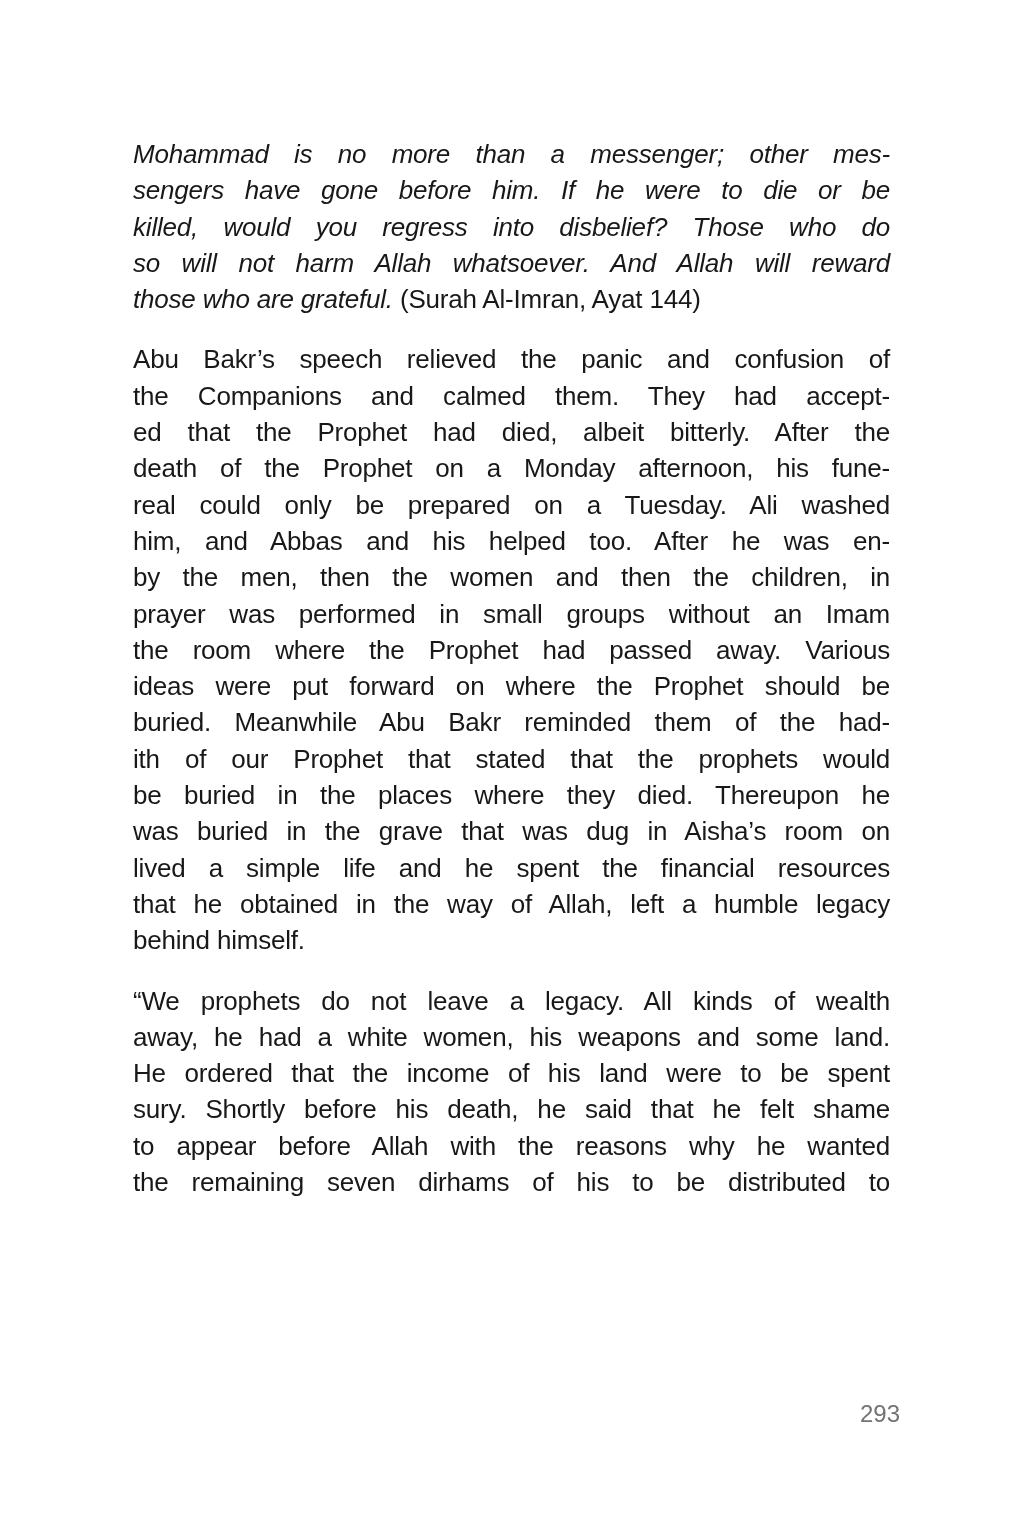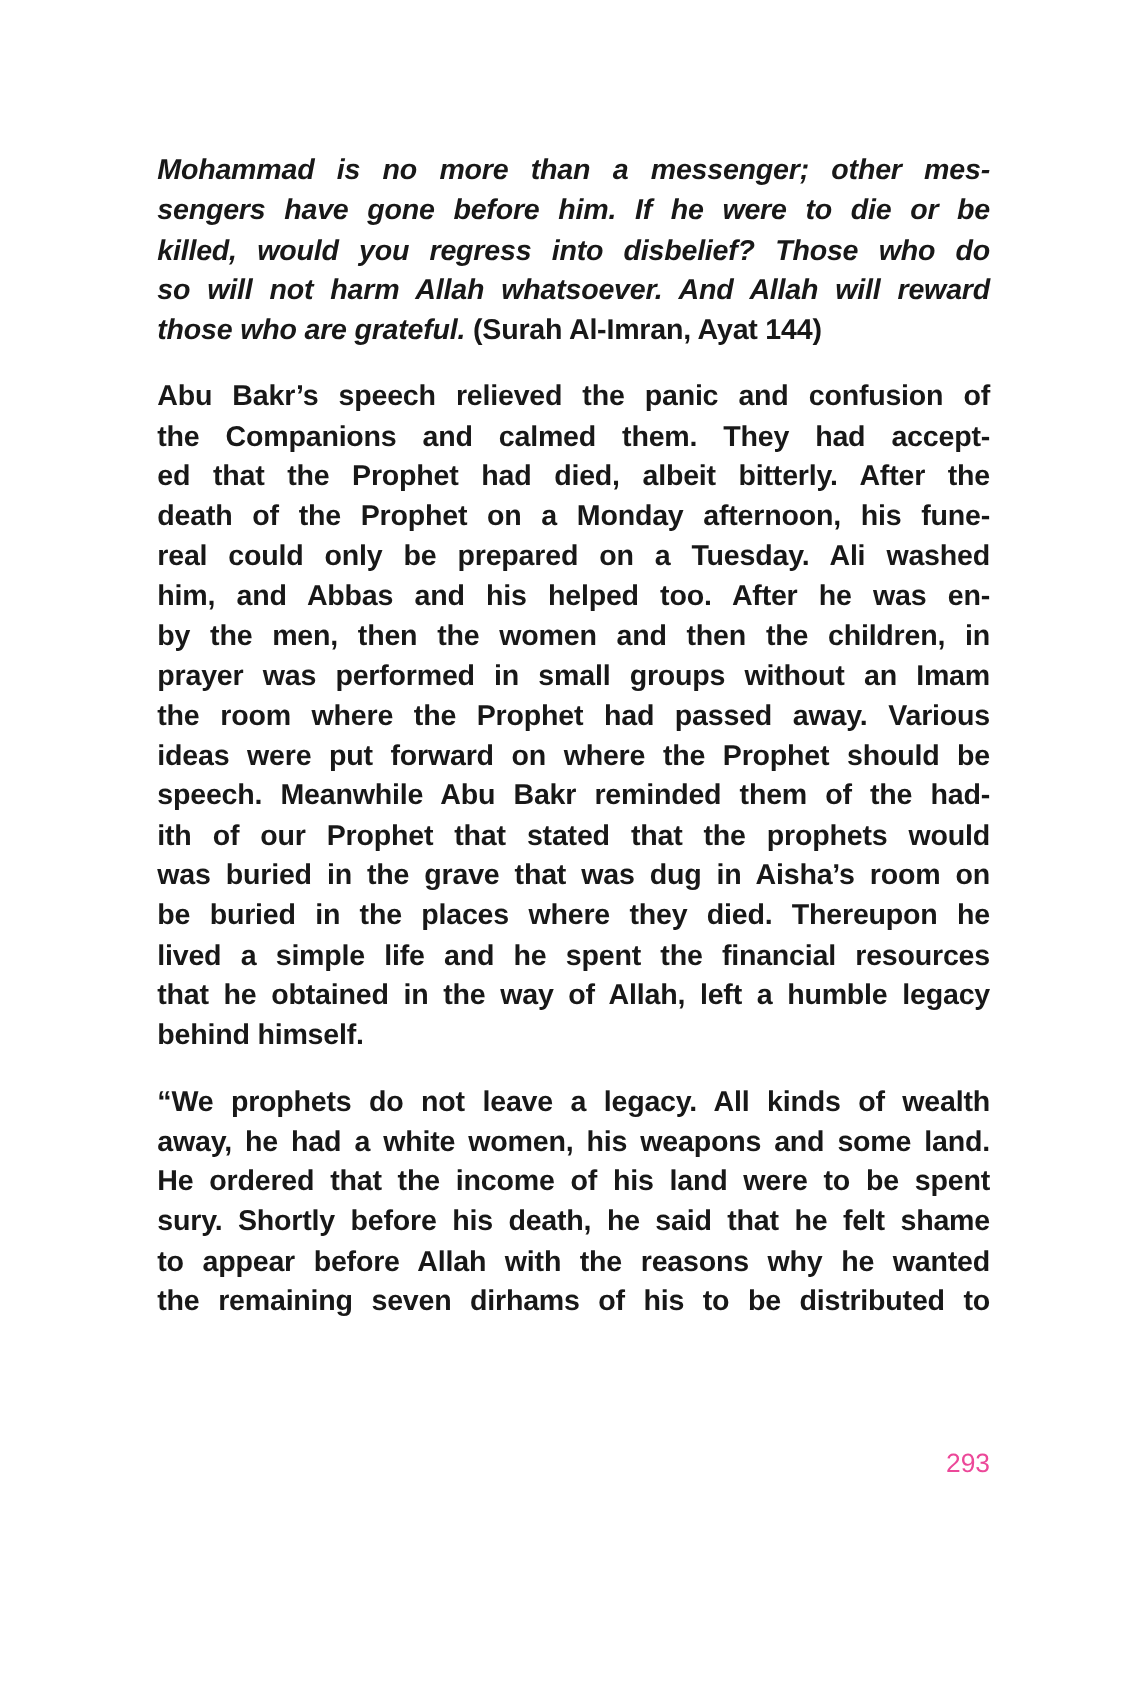--- a/index.html
+++ b/index.html
@@ -10,52 +10,51 @@
     width: 1024px;
     height: 1536px;
     background: #ffffff;
     color: #181818;
     font-family: "Liberation Sans", sans-serif;
     position: relative;
     overflow: hidden;
   }
   .text-block {
     position: absolute;
-    left: 143px;
+    left: 133px;
     top: 136px;
     width: 757px;
     font-size: 26px;
     line-height: 36.3px;
     letter-spacing: -0.2px;
-    font-weight: bold;
   }
   .para {
     margin: 0 0 24px 0;
   }
   .para:last-child {
     margin-bottom: 12px;
   }
   .line {
     text-align: justify;
     text-align-last: justify;
     white-space: normal;
   }
   .line.last {
     text-align-last: left;
   }
   .it {
     font-style: italic;
   }
   .page-number {
     position: absolute;
-    top: 1316px;
+    top: 1399px;
     right: 124px;
     font-size: 24px;
     line-height: 30px;
-    color: #ec4899;
+    color: #737373;
   }
 </style>
 </head>
 <body>
 
 <div class="page">
   <div class="text-block">
       <div class="para">
         <div class="line"><span class="it">Mohammad is no more than a messenger; other mes-</span></div>
         <div class="line"><span class="it">sengers have gone before him. If he were to die or be</span></div>
@@ -67,24 +66,24 @@
         <div class="line"><span>Abu Bakr’s speech relieved the panic and confusion of</span></div>
         <div class="line"><span>the Companions and calmed them. They had accept-</span></div>
         <div class="line"><span>ed that the Prophet had died, albeit bitterly. After the</span></div>
         <div class="line"><span>death of the Prophet on a Monday afternoon, his fune-</span></div>
         <div class="line"><span>real could only be prepared on a Tuesday. Ali washed</span></div>
         <div class="line"><span>him, and Abbas and his helped too. After he was en-</span></div>
         <div class="line"><span>by the men, then the women and then the children, in</span></div>
         <div class="line"><span>prayer was performed in small groups without an Imam</span></div>
         <div class="line"><span>the room where the Prophet had passed away. Various</span></div>
         <div class="line"><span>ideas were put forward on where the Prophet should be</span></div>
-        <div class="line"><span>speech. Meanwhile Abu Bakr reminded them of the had-</span></div>
+        <div class="line"><span>buried. Meanwhile Abu Bakr reminded them of the had-</span></div>
         <div class="line"><span>ith of our Prophet that stated that the prophets would</span></div>
+        <div class="line"><span>be buried in the places where they died. Thereupon he</span></div>
         <div class="line"><span>was buried in the grave that was dug in Aisha’s room on</span></div>
-        <div class="line"><span>be buried in the places where they died. Thereupon he</span></div>
         <div class="line"><span>lived a simple life and he spent the financial resources</span></div>
         <div class="line"><span>that he obtained in the way of Allah, left a humble legacy</span></div>
         <div class="line last"><span>behind himself.</span></div>
       </div>
       <div class="para">
         <div class="line"><span>“We prophets do not leave a legacy. All kinds of wealth</span></div>
         <div class="line"><span>away, he had a white women, his weapons and some land.</span></div>
         <div class="line"><span>He ordered that the income of his land were to be spent</span></div>
         <div class="line"><span>sury. Shortly before his death, he said that he felt shame</span></div>
         <div class="line"><span>to appear before Allah with the reasons why he wanted</span></div>

